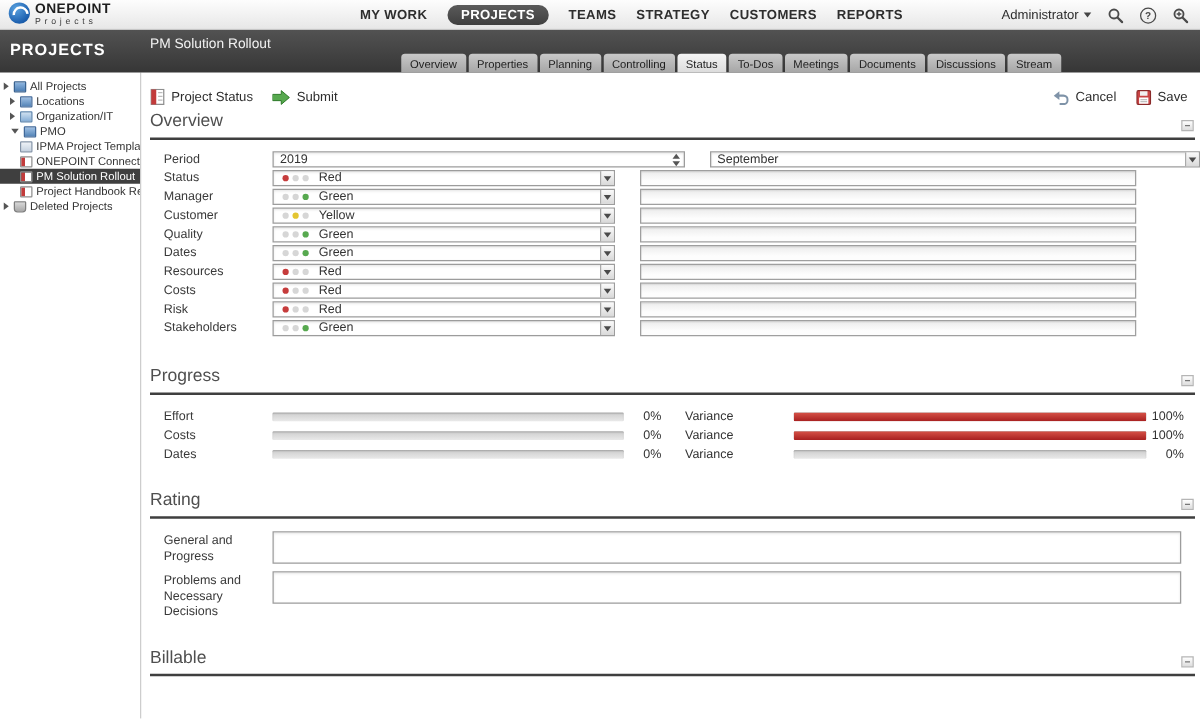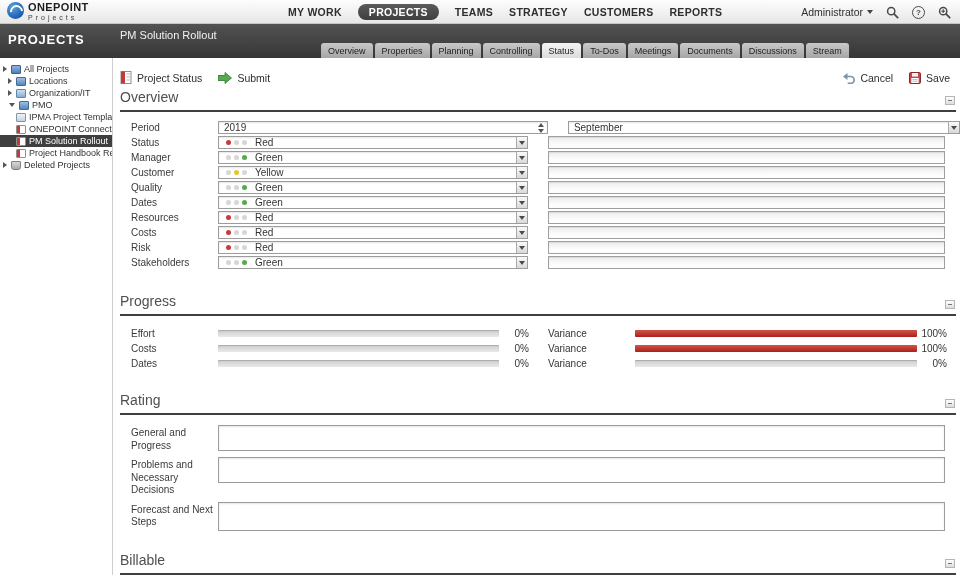--- a/index.html
+++ b/index.html
@@ -75,21 +75,21 @@
   .collapse:after { content:""; position:absolute; left:2px; right:2px; top:3px; border-top:1px solid #777; }
 
   .frow { display:flex; align-items:center; height:15px; }
   .flabel { width:98px; flex:0 0 98px; padding-left:11px; font-size:10px; color:#3a3a3a; }
   .spin, .sel { position:relative; height:13px; border:1px solid #9c9c9c; background:#fff; display:flex;
                 align-items:center; font-size:10px; color:#333; box-shadow:inset 0 1px 2px rgba(0,0,0,.10); }
   .spin { width:334px; padding-left:5px; }
   .ud { position:absolute; right:3px; top:0; bottom:0; display:flex; flex-direction:column; justify-content:center; gap:2px; }
   .ud .u { width:0; height:0; border-left:3px solid transparent; border-right:3px solid transparent; border-bottom:4px solid #555; }
   .ud .d { width:0; height:0; border-left:3px solid transparent; border-right:3px solid transparent; border-top:4px solid #555; }
-  .sel.sel-status { width:310px; }
+  .sel.sel-status { width:274px; }
   .sel.sel-month { width:397px; margin-left:20px; padding-left:5px; }
   .arrow-btn { position:absolute; right:0; top:0; bottom:0; width:11px; background:linear-gradient(#fafafa,#d9d9d9);
                border-left:1px solid #aaa; display:flex; align-items:center; justify-content:center; cursor:pointer; }
   .arr { width:0; height:0; border-left:3px solid transparent; border-right:3px solid transparent; border-top:4px solid #4a4a4a; }
   .dots { display:flex; gap:3px; margin-left:7px; margin-right:8px; }
   .dot { width:5px; height:5px; border-radius:50%; background:#d6d6d6; }
   .tf { width:397px; height:13px; margin-left:20px; border:1px solid #9f9f9f;
         background:linear-gradient(#ececec,#fdfdfd 70%); box-shadow:inset 0 1px 1px rgba(0,0,0,.08); }
 
   .prow { display:flex; align-items:center; height:15px; font-size:10px; color:#333; }
@@ -480,24 +480,20 @@
         </div>
         <div class="rating-block">
             <div class="rrow">
               <span class="rlabel">General and Progress</span>
               <textarea class="rta" style="height: 26px;"></textarea>
             </div>
             <div class="rrow">
               <span class="rlabel">Problems and Necessary Decisions</span>
               <textarea class="rta" style="height: 26px;"></textarea>
             </div>
-            <div class="rrow">
-              <span class="rlabel">Forecast and Next Steps</span>
-              <textarea class="rta" style="height: 29px;"></textarea>
-            </div>
           </div>
 
         <div class="sec-head mt-billable">
           <span class="sec-title">Billable</span>
           <span class="collapse"></span>
         </div>
         <div class="bl-head"></div>
 
       </div>
     </div>

